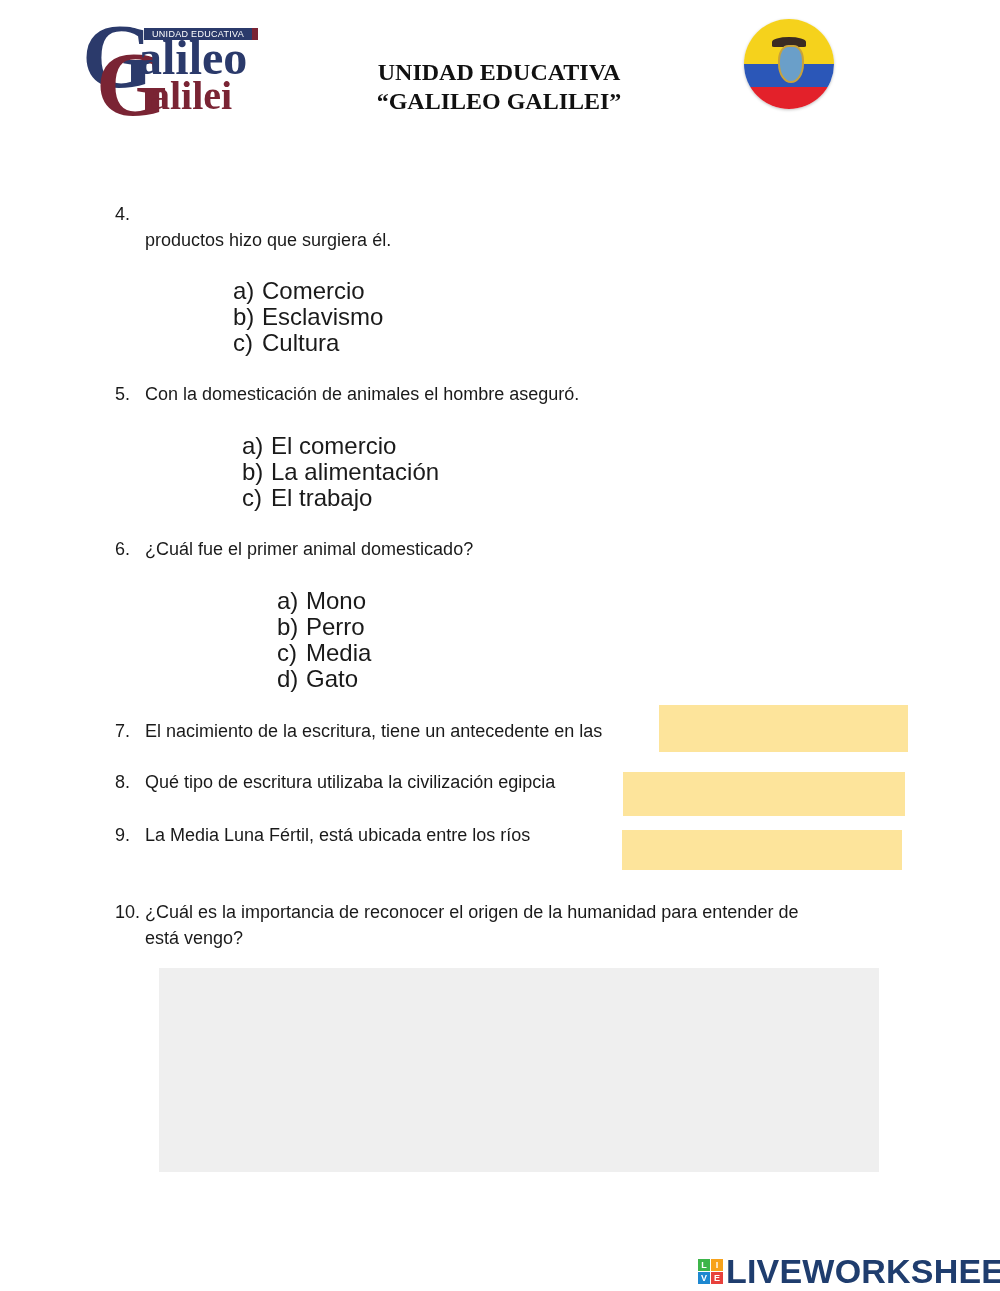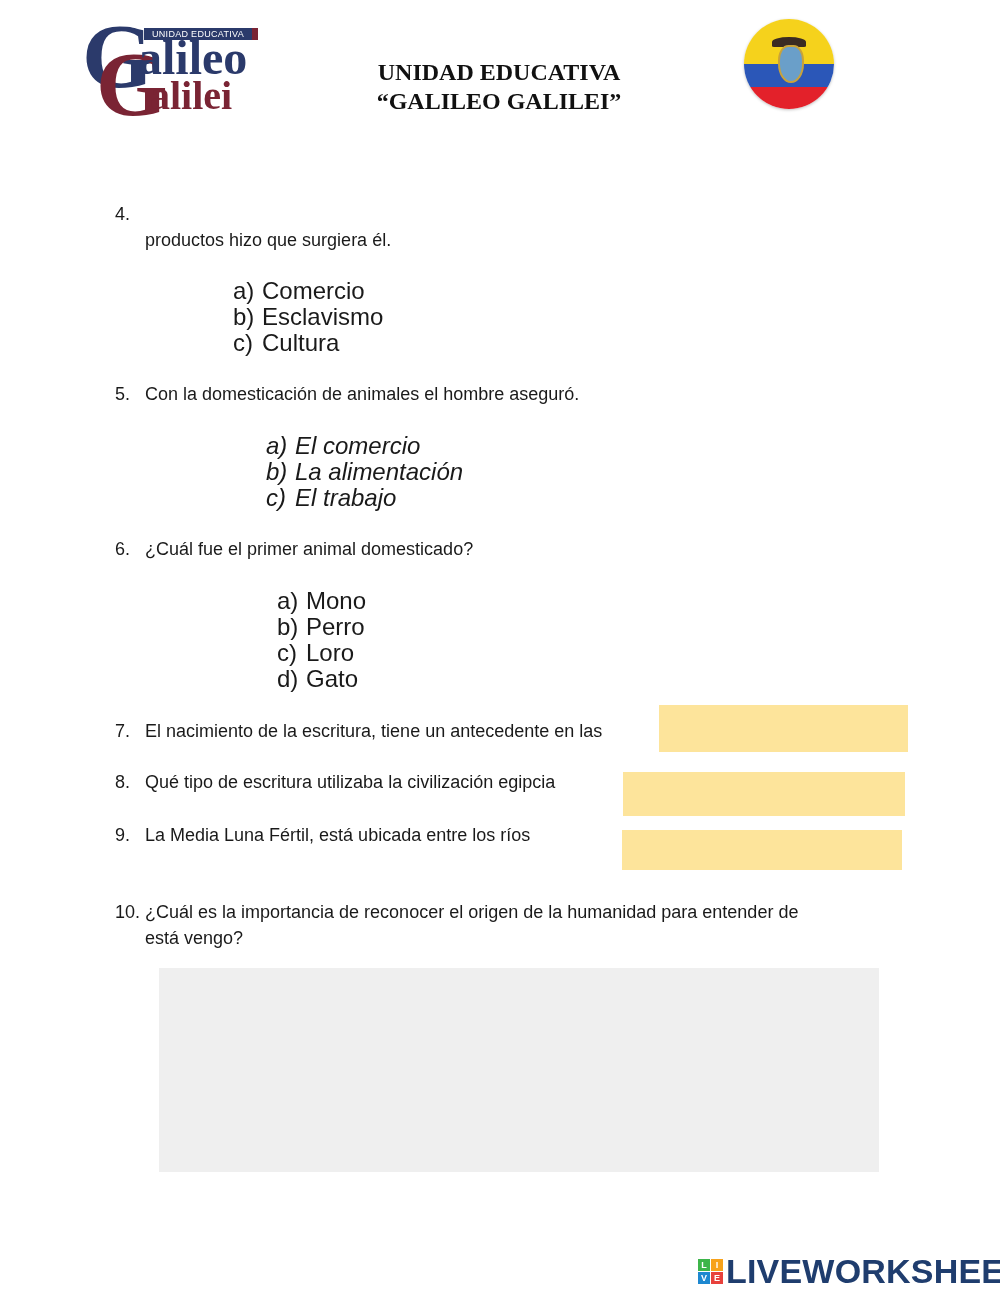--- a/index.html
+++ b/index.html
@@ -85,34 +85,34 @@
 <div class="abs opt" style="left:233px; top:278px;">
   <div><span class="l">a)</span><span>Comercio</span></div>
   <div><span class="l">b)</span><span>Esclavismo</span></div>
   <div><span class="l">c)</span><span>Cultura</span></div>
 </div>
 
 <div class="abs q" style="left:115px; top:381px; width:760px; height:26px;">
   <span class="num">5.</span>
   <span class="text">Con la domesticación de animales el hombre aseguró.</span>
 </div>
-<div class="abs opt" style="left:266px; top:433px;font-style:italic;">
+<div class="abs opt" style="left:242px; top:433px;">
   <div><span class="l">a)</span><span>El comercio</span></div>
   <div><span class="l">b)</span><span>La alimentación</span></div>
   <div><span class="l">c)</span><span>El trabajo</span></div>
 </div>
 
 <div class="abs q" style="left:115px; top:536px; width:760px; height:26px;">
   <span class="num">6.</span>
   <span class="text">¿Cuál fue el primer animal domesticado?</span>
 </div>
 <div class="abs opt" style="left:277px; top:588px;">
   <div><span class="l">a)</span><span>Mono</span></div>
   <div><span class="l">b)</span><span>Perro</span></div>
-  <div><span class="l">c)</span><span>Loro</span></div>
+  <div><span class="l">c)</span><span>Media</span></div>
   <div><span class="l">d)</span><span>Gato</span></div>
 </div>
 
 <div class="abs q" style="left:115px; top:718px; width:540px; height:26px;">
   <span class="num">7.</span>
   <span class="text">El nacimiento de la escritura, tiene un antecedente en las</span>
 </div>
 <div class="abs fill" style="left:659px; top:705px; width:249px; height:47px;"></div>
 
 <div class="abs q" style="left:115px; top:769px; width:500px; height:26px;">

